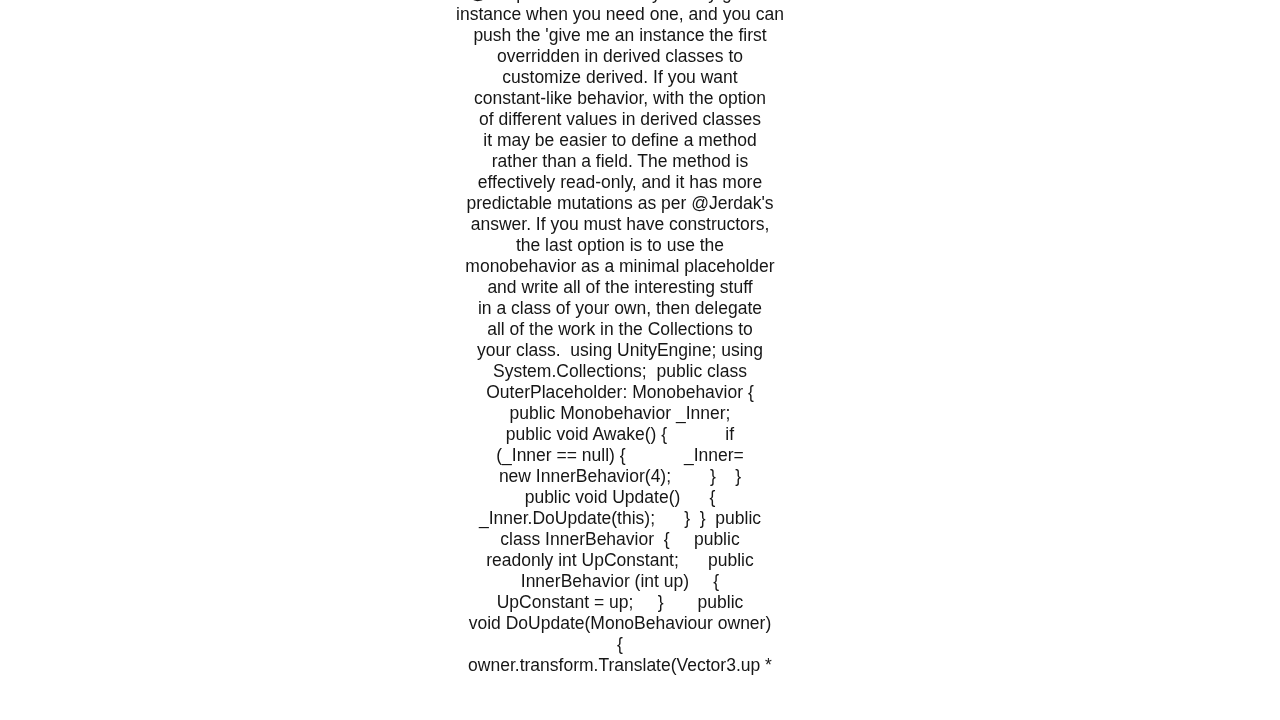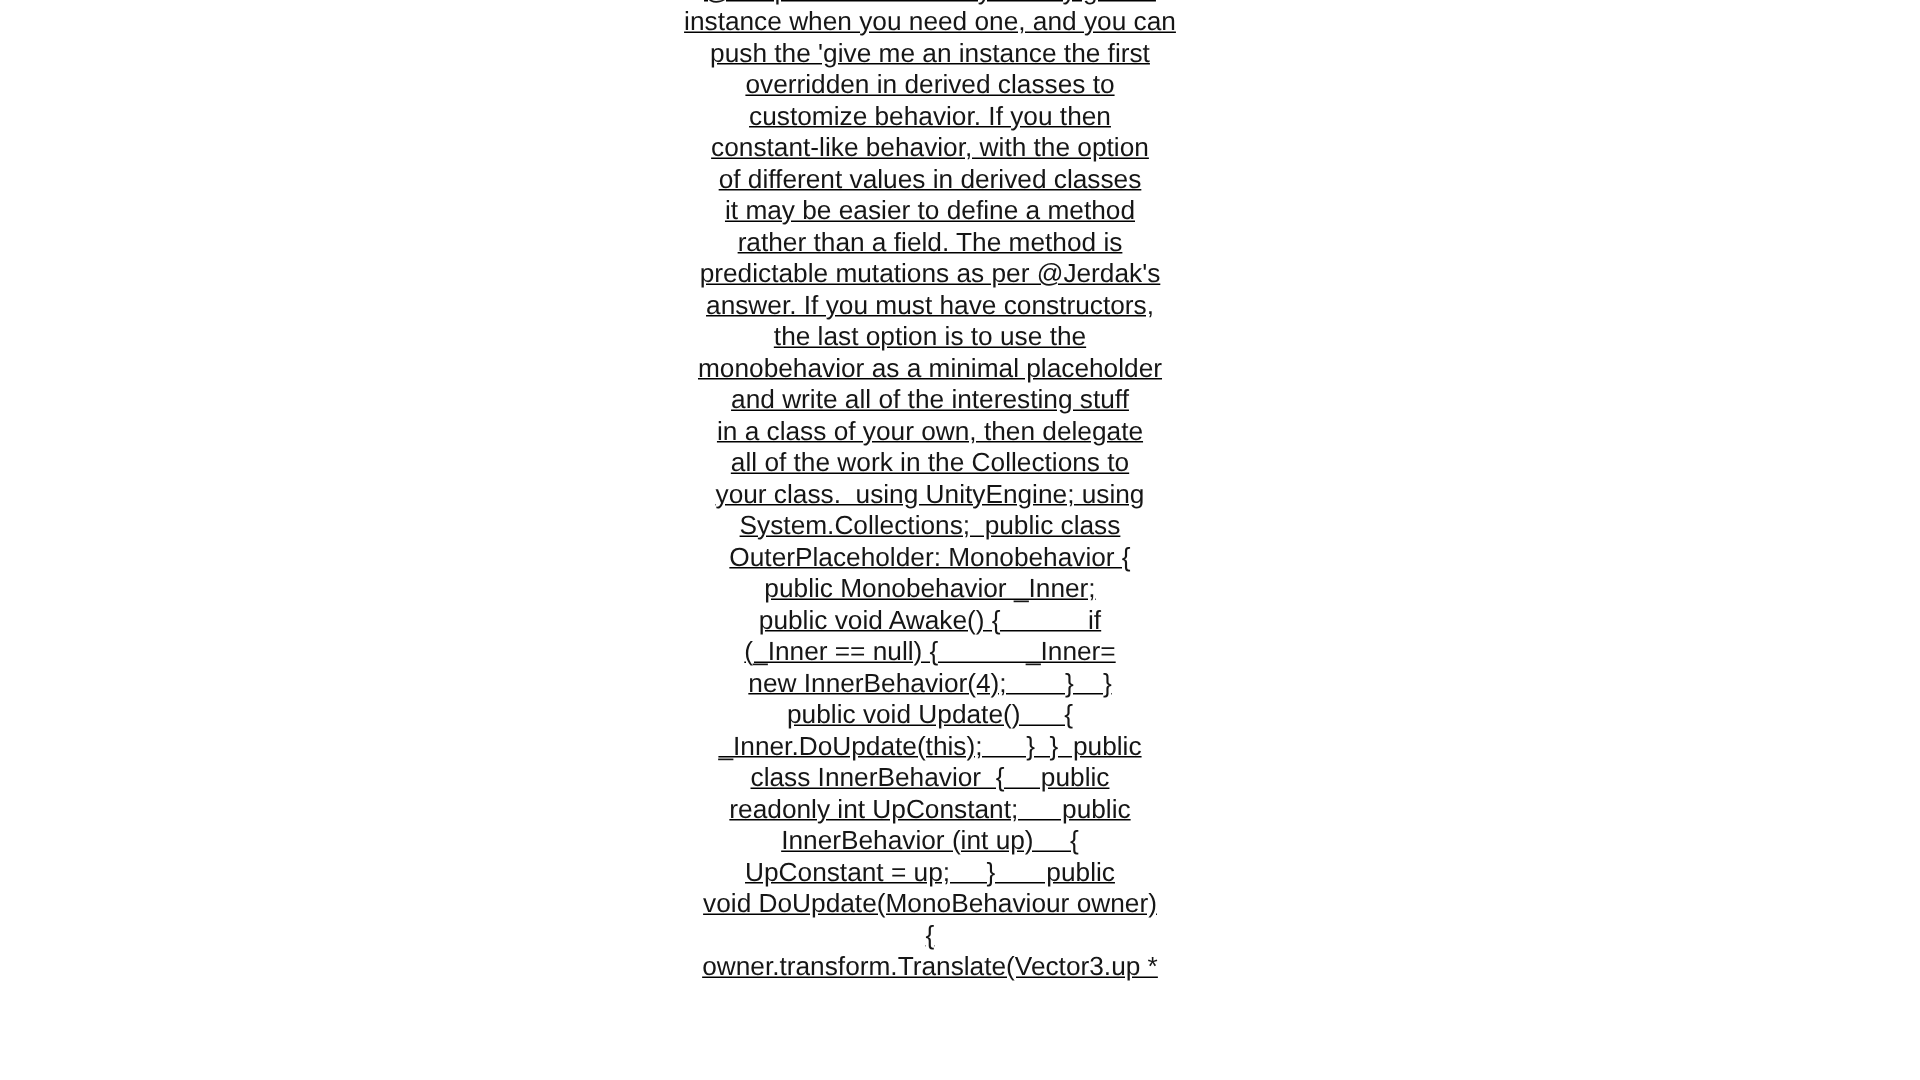--- a/index.html
+++ b/index.html
@@ -10,21 +10,20 @@
     height: 720px;
     overflow: hidden;
   }
   .clip {
     position: absolute;
     left: 449px;
     top: 0;
     width: 342px;
     height: 682px;
     overflow: hidden;
-    text-decoration: underline;
   }
   .textblock {
     position: relative;
     top: -17px;
     font-family: "Liberation Sans", sans-serif;
     font-size: 17.5px;
     line-height: 21px;
     font-weight: 400;
     color: #161616;
     text-align: center;
@@ -36,25 +35,26 @@
 </style>
 </head>
 <body>
 
 <div class="clip">
   <div class="textblock" id="textblock">
       <div class="line">@Imapler's answer: so you only get an</div>
       <div class="line">instance when you need one, and you can</div>
       <div class="line">push the 'give me an instance the first</div>
       <div class="line">overridden in derived classes to</div>
-      <div class="line">customize behavior. If you then</div>
+      <div class="line">customize derived. If you want</div>
       <div class="line">constant-like behavior, with the option</div>
       <div class="line">of different values in derived classes</div>
       <div class="line">it may be easier to define a method</div>
       <div class="line">rather than a field. The method is</div>
+      <div class="line">effectively read-only, and it has more</div>
       <div class="line">predictable mutations as per @Jerdak's</div>
       <div class="line">answer. If you must have constructors,</div>
       <div class="line">the last option is to use the</div>
       <div class="line">monobehavior as a minimal placeholder</div>
       <div class="line">and write all of the interesting stuff</div>
       <div class="line">in a class of your own, then delegate</div>
       <div class="line">all of the work in the Collections to</div>
       <div class="line">your class.  using UnityEngine; using</div>
       <div class="line">System.Collections;  public class</div>
       <div class="line">OuterPlaceholder: Monobehavior {</div>

